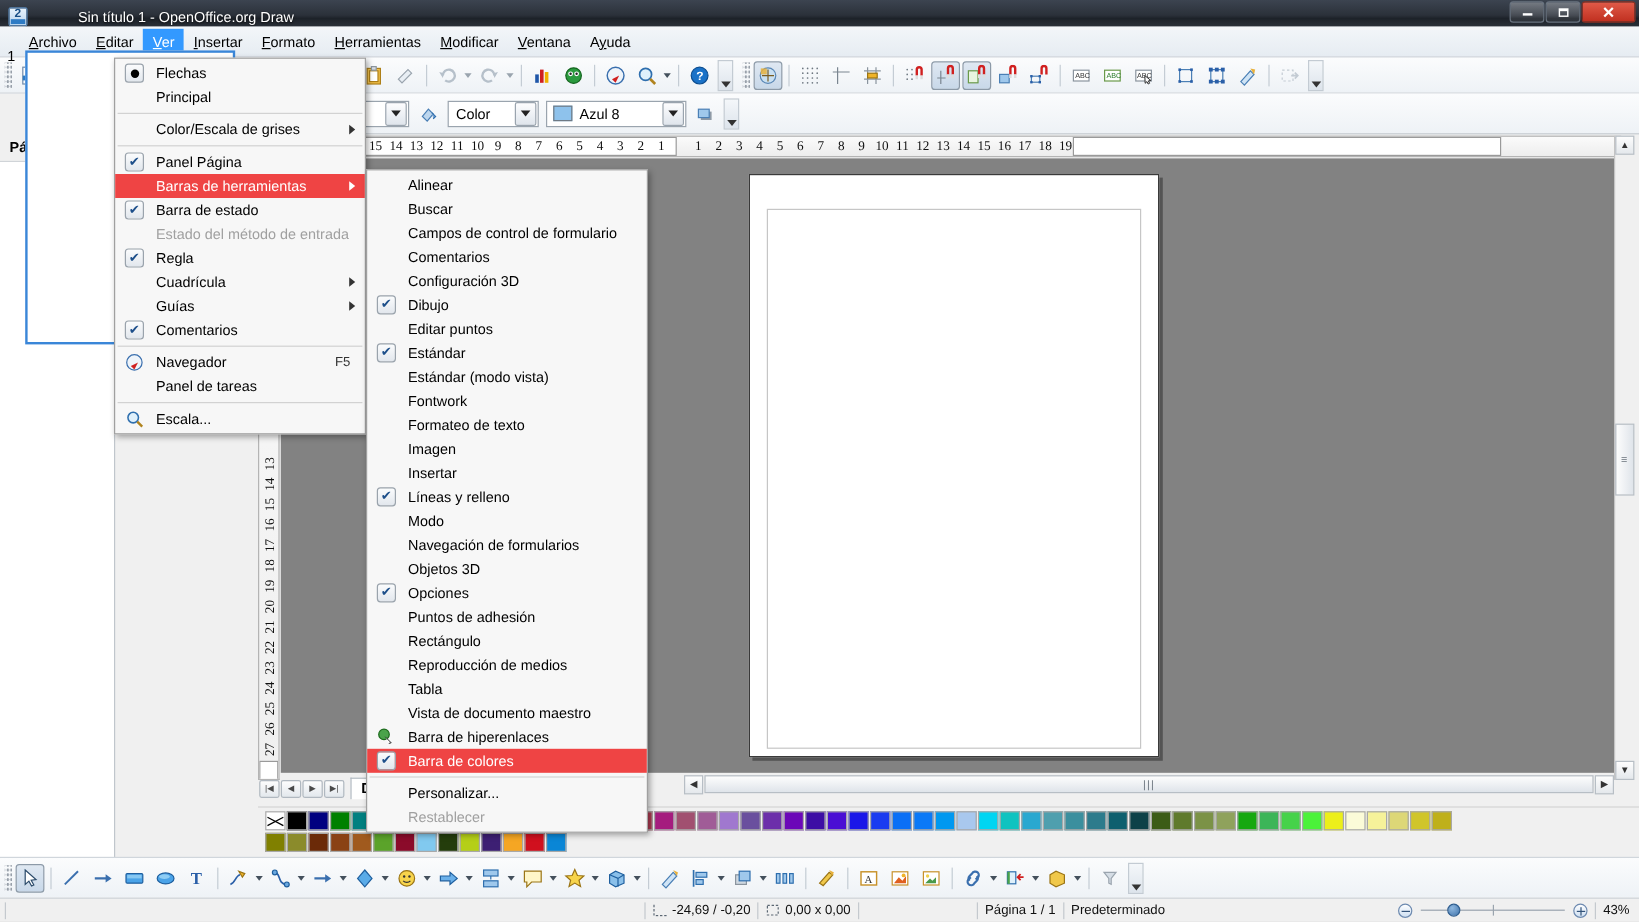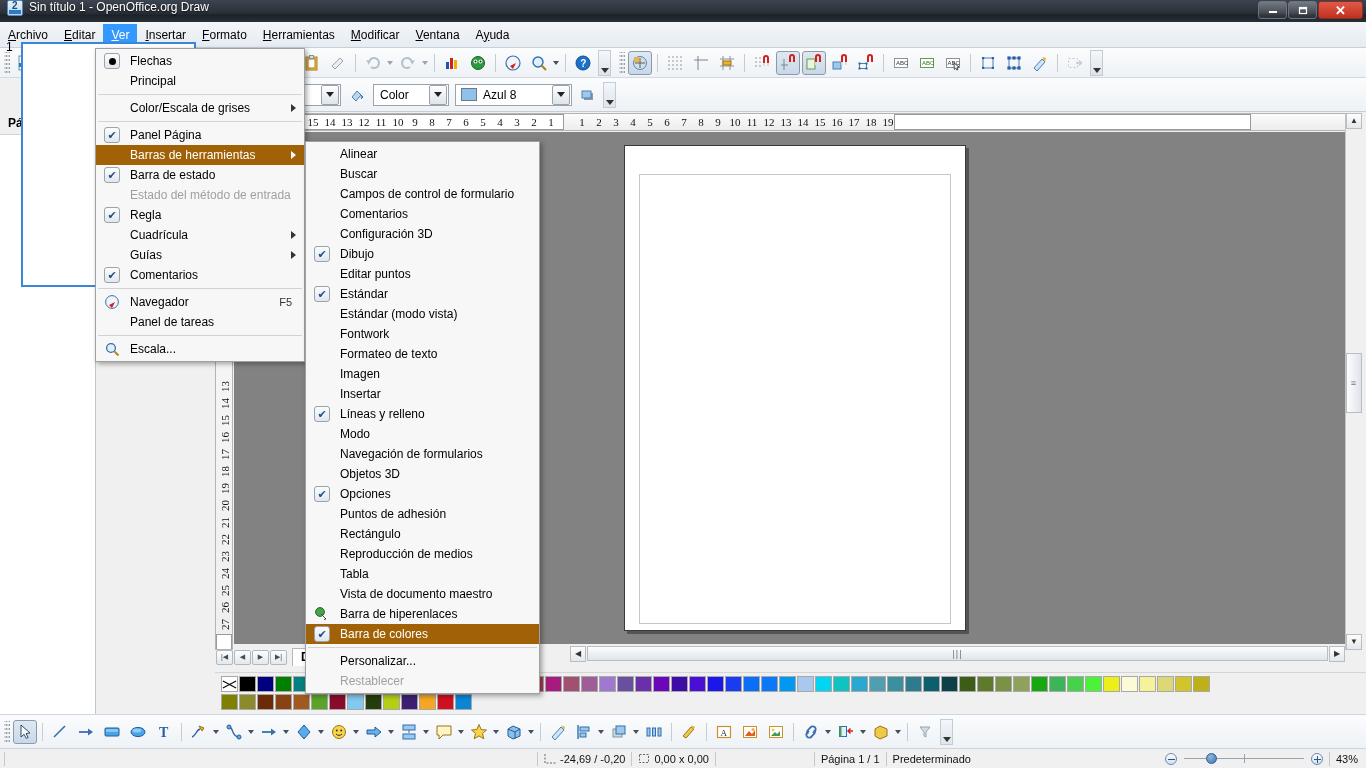--- a/index.html
+++ b/index.html
@@ -9,21 +9,21 @@
     overflow: hidden;
     font-family: "Liberation Sans", sans-serif;
     font-size: 12px;
     background: #f0f0f0;
   }
 
   
   #titlebar {
     position: absolute; left: 0; top: 0; width: 1366px; height: 28px;
     background: linear-gradient(to bottom, #3c4450 0%, #2b313a 45%, #1d2229 55%, #353c46 100%);
-    display: flex; 
+    display: flex; align-items: center; gap: 36px;
   }
   #title-icon {
     width: 16px; height: 16px; margin-left: 7px; margin-right: 6px;
     background: linear-gradient(to bottom,#e8f2fb,#b8d4ee);
     border: 1px solid #5a87b5; border-radius: 2px;
     position: relative; flex: none;
   }
   #title-icon:after {
     content: "2"; position: absolute; left: 4px; top: -1px;
     font-size: 10px; color: #1a4f86; font-weight: bold;
@@ -50,21 +50,21 @@
     background: linear-gradient(to bottom, #e05a48, #c03020);
     border-color: #8a3023;
     font-weight: bold; font-size: 13px;
   }
 
   
   #menubar {
     position: absolute; left: 0; top: 22px; width: 1366px; height: 26px;
     background: linear-gradient(to bottom,#f3f6f9,#e6ecf2);
     border-bottom: 1px solid #c8d0d8;
-    display: flex; align-items: center; padding-left: 0;
+    display: flex; align-items: center; padding-left: 16px;
   }
   .menu-item {
     padding: 4px 8px; font-size: 12px; color: #000; cursor: default;
     white-space: nowrap;
   }
   .menu-item.active { background: #3399ff; color: #fff; }
   .menu-item u { text-decoration: underline; }
 
   
   #toolbar1 {
@@ -307,21 +307,21 @@
     border: 1px solid #a0a0a0;
     box-shadow: 2px 2px 5px rgba(0,0,0,.35);
     z-index: 50; padding: 2px 0;
   }
   #vermenu { left: 95px; top: 48px; width: 210px; }
   #toolsubmenu { left: 305px; top: 141px; width: 235px; }
   .mi {
     height: 20px; display: flex; align-items: center;
     font-size: 12px; color: #000; white-space: nowrap; position: relative;
   }
-  .mi.hl { background: #a16207; color: #fff; }
+  .mi.hl { background: #ef4444; color: #fff; }
   .mi.disabled { color: #a0a0a0; }
   .mi .chk {
     width: 16px; height: 16px; margin-left: 8px; flex: none;
     border: 1px solid #9aa3ac; border-radius: 3px;
     background: linear-gradient(to bottom,#fbfcfd,#e2e7ed);
     display: flex; align-items: center; justify-content: center;
     font-size: 11px; color: #1d4f8a; line-height: 1;
   }
   .mi .chk.radio {
     border-radius: 3px;

